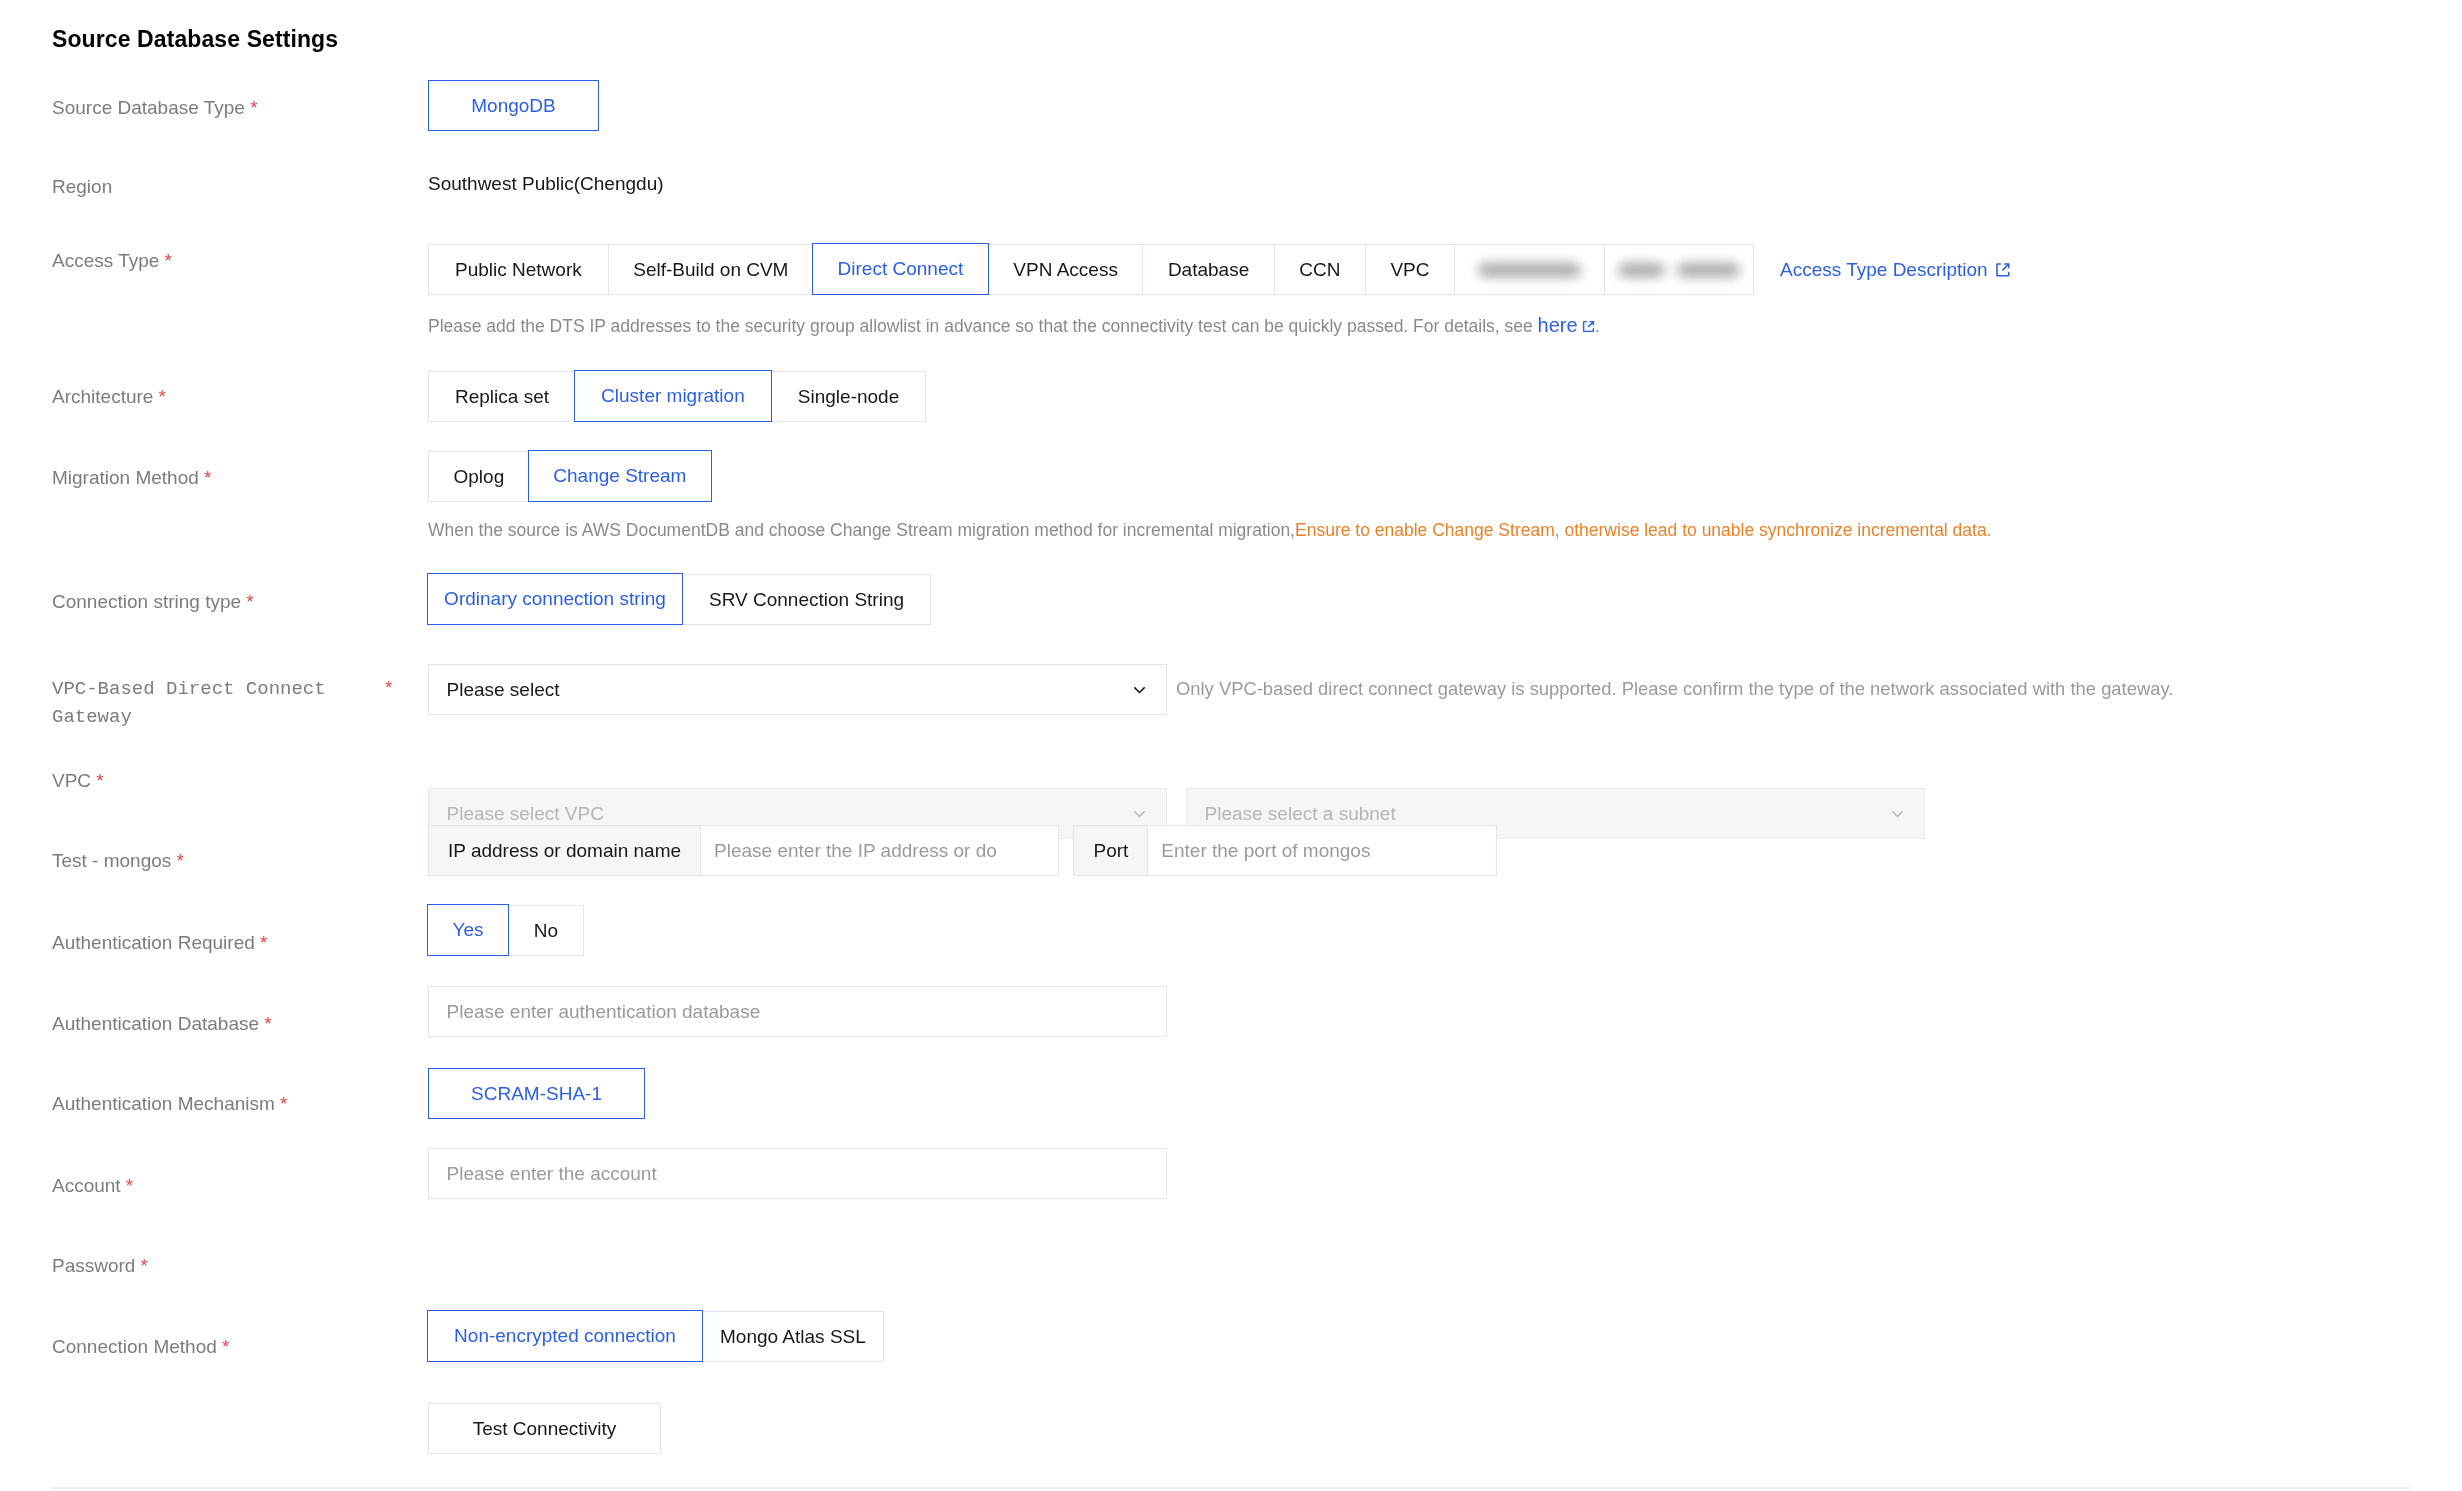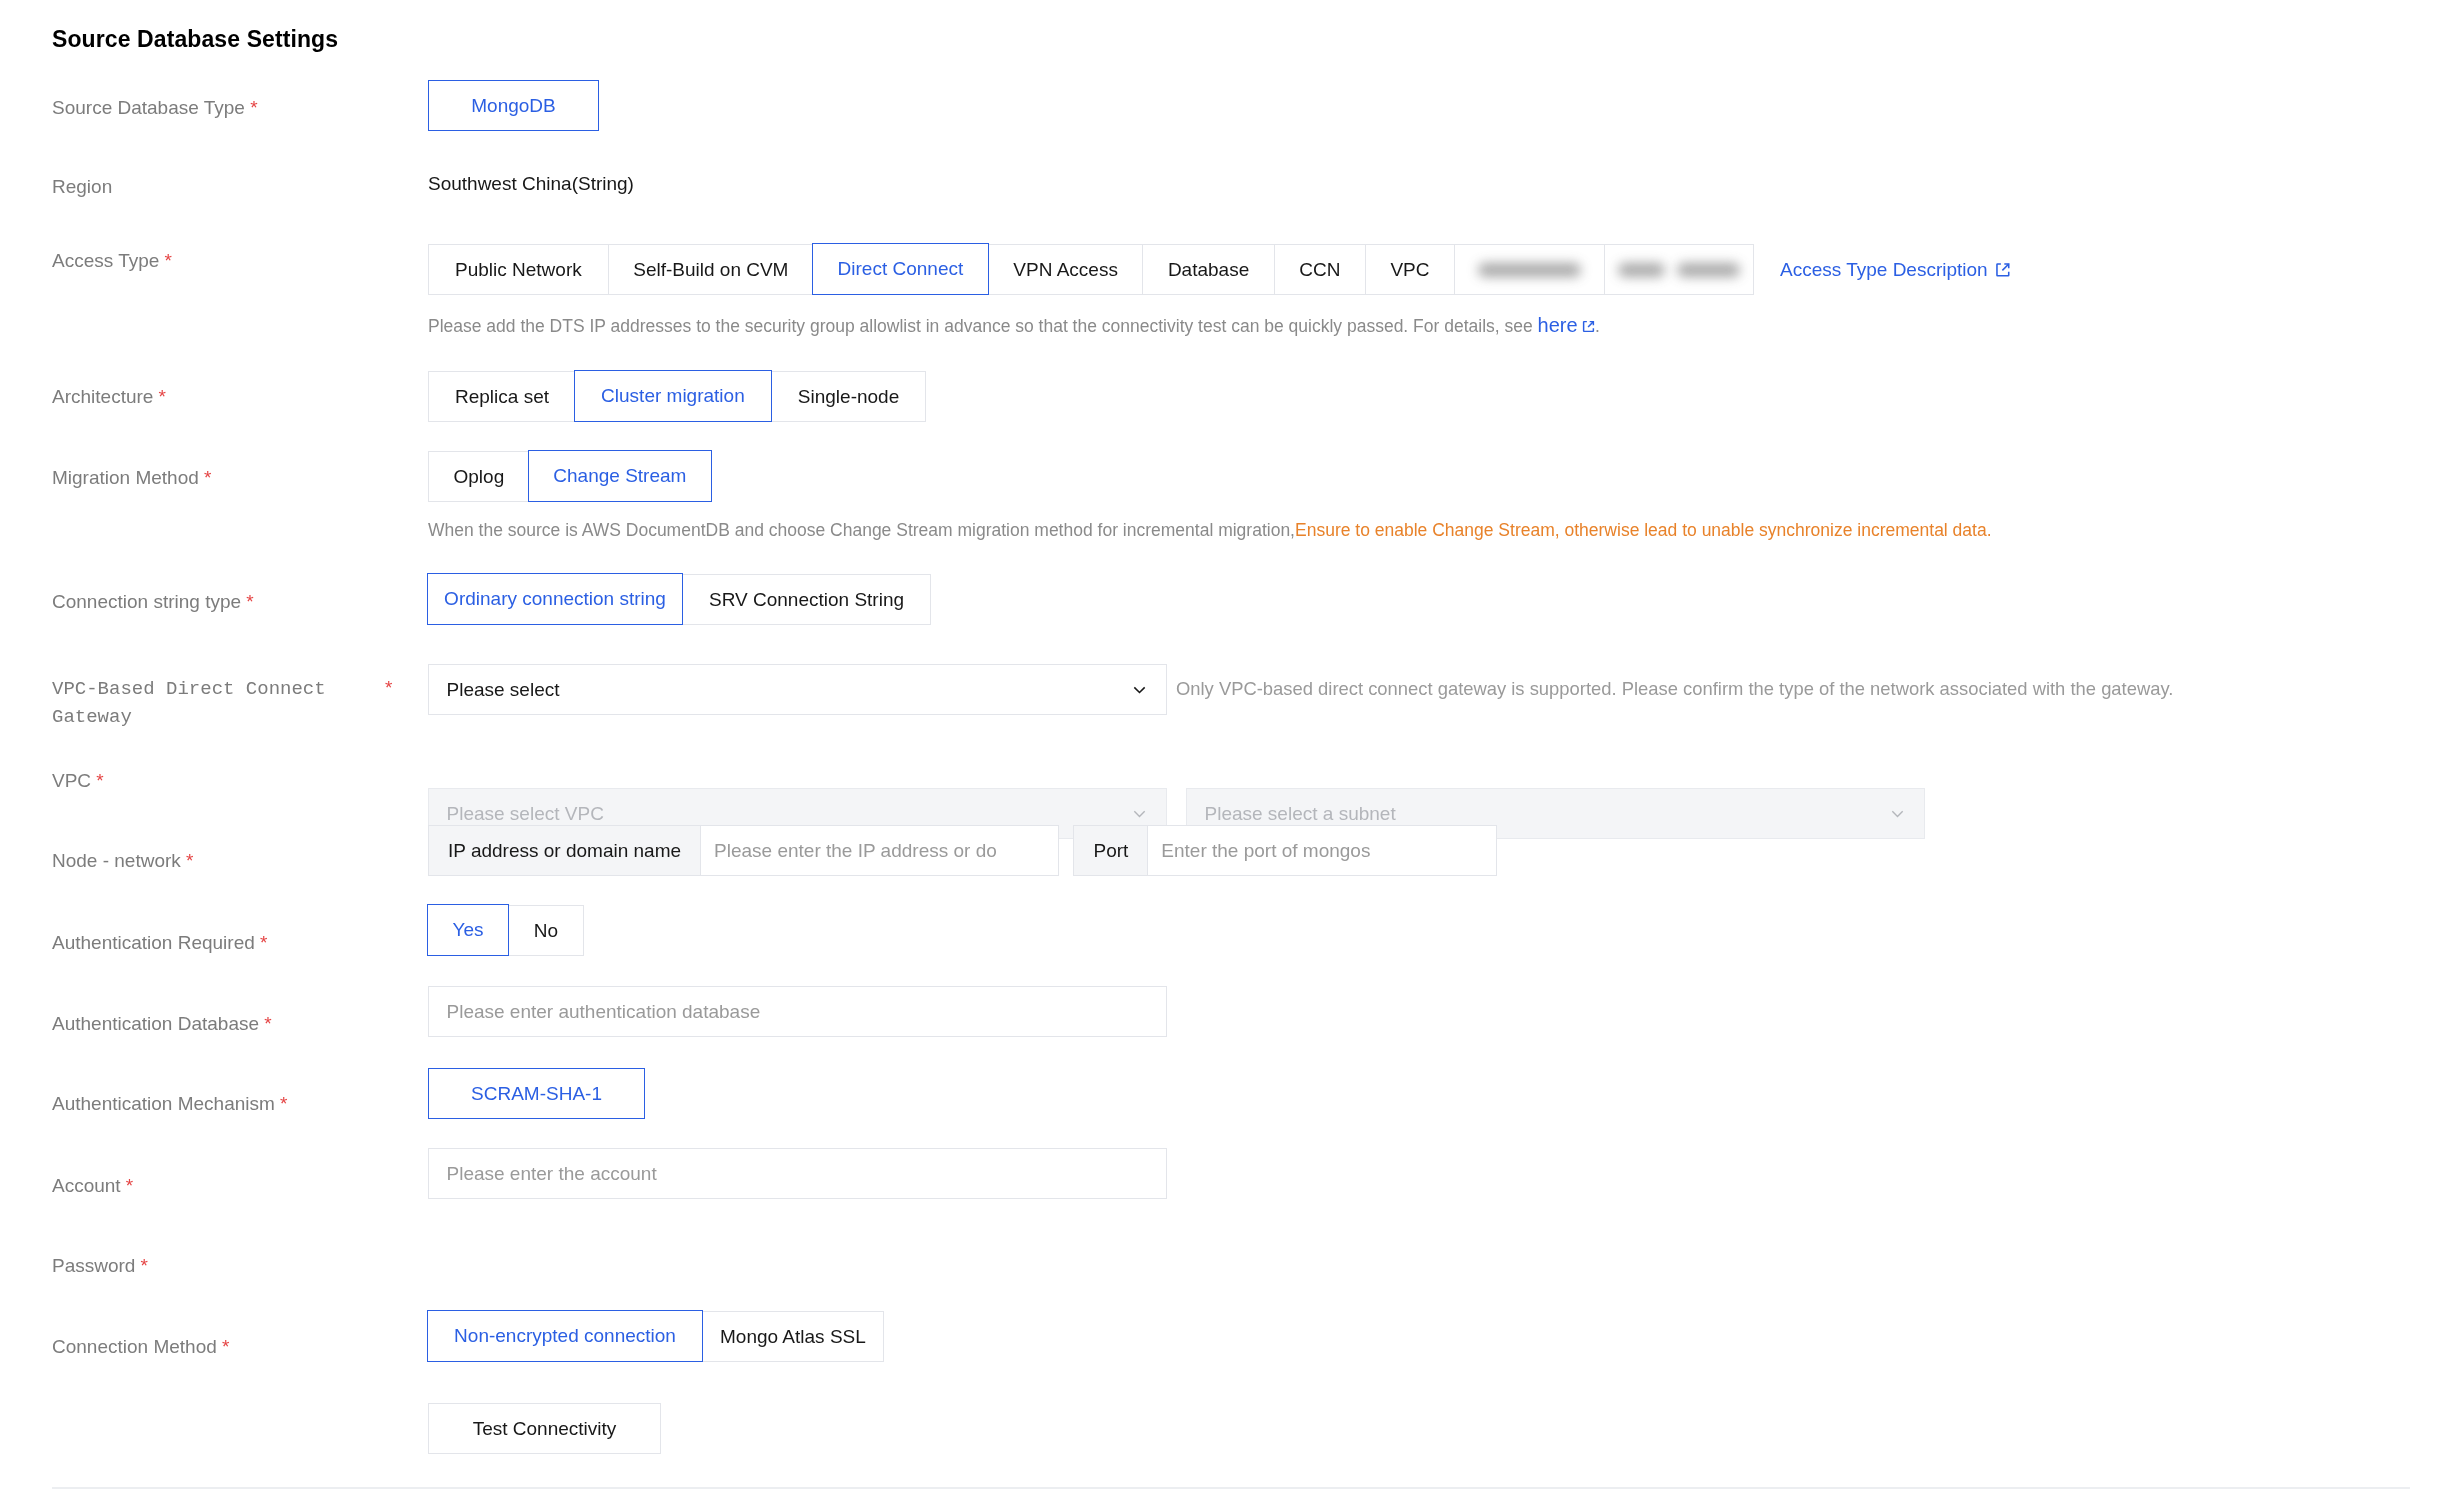--- a/index.html
+++ b/index.html
@@ -255,21 +255,21 @@
   <div class="label" style="top:94px;">
     <span>Source Database Type</span><span class="star">*</span>
   </div>
   <div class="field" style="top:80px;">
     <button class="pill-btn" style="min-width:171px;">MongoDB</button>
   </div>
 
   <div class="label" style="top:173px;">
     <span>Region</span>
   </div>
-  <div class="field" style="top:173px;font-size:19px;color:#181818;">Southwest China(String)</div>
+  <div class="field" style="top:173px;font-size:19px;color:#181818;">Southwest Public(Chengdu)</div>
 
   <div class="label" style="top:247px;">
     <span>Access Type</span><span class="star">*</span>
   </div>
   <div class="field" style="top:244px;display:flex;align-items:center;">
     <div class="tabs">
       <div class="tab" style="padding:0 26px;">Public Network</div>
       <div class="tab">Self-Build on CVM</div>
       <div class="tab selected">Direct Connect</div>
       <div class="tab">VPN Access</div>
@@ -369,21 +369,21 @@
       <span>Please select a subnet</span>
       <span class="chev">
           <svg viewBox="0 0 22 22" fill="none" stroke="#b4b6bb" stroke-width="1.6">
             <path d="M5 8.5 11 14.5 17 8.5"></path>
           </svg>
         </span>
     </div>
   </div>
 
   <div class="label" style="top:847px;">
-    <span>Node - network</span><span class="star">*</span>
+    <span>Test - mongos</span><span class="star">*</span>
   </div>
   <div class="field" style="top:825px;">
     <div class="addon-group">
       <div class="addon">IP address or domain name</div>
       <div class="addon-input" style="width:359px;border-right:0.9px solid #e3e5ea;">Please enter the IP address or do</div>
     </div>
     <div class="addon-group" style="margin-left:10.5px;">
       <div class="addon">Port</div>
       <div class="addon-input" style="width:350px;border-right:0.9px solid #e3e5ea;">Enter the port of mongos</div>
     </div>

